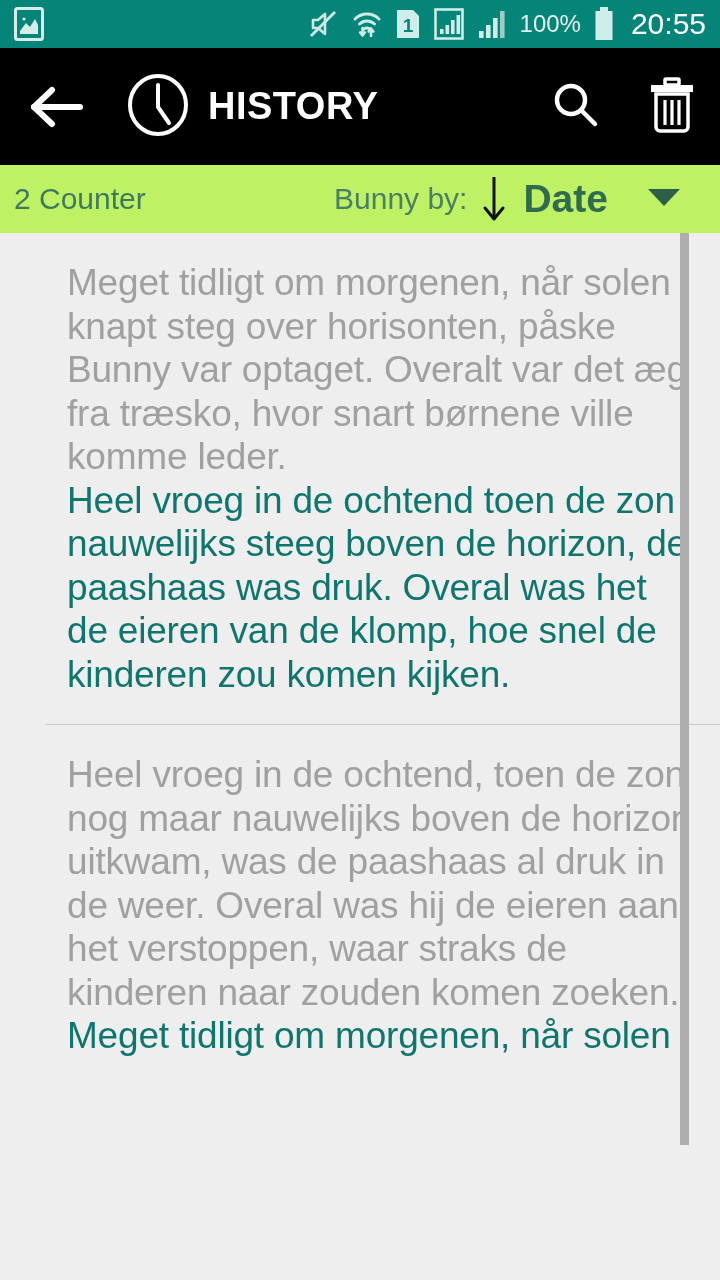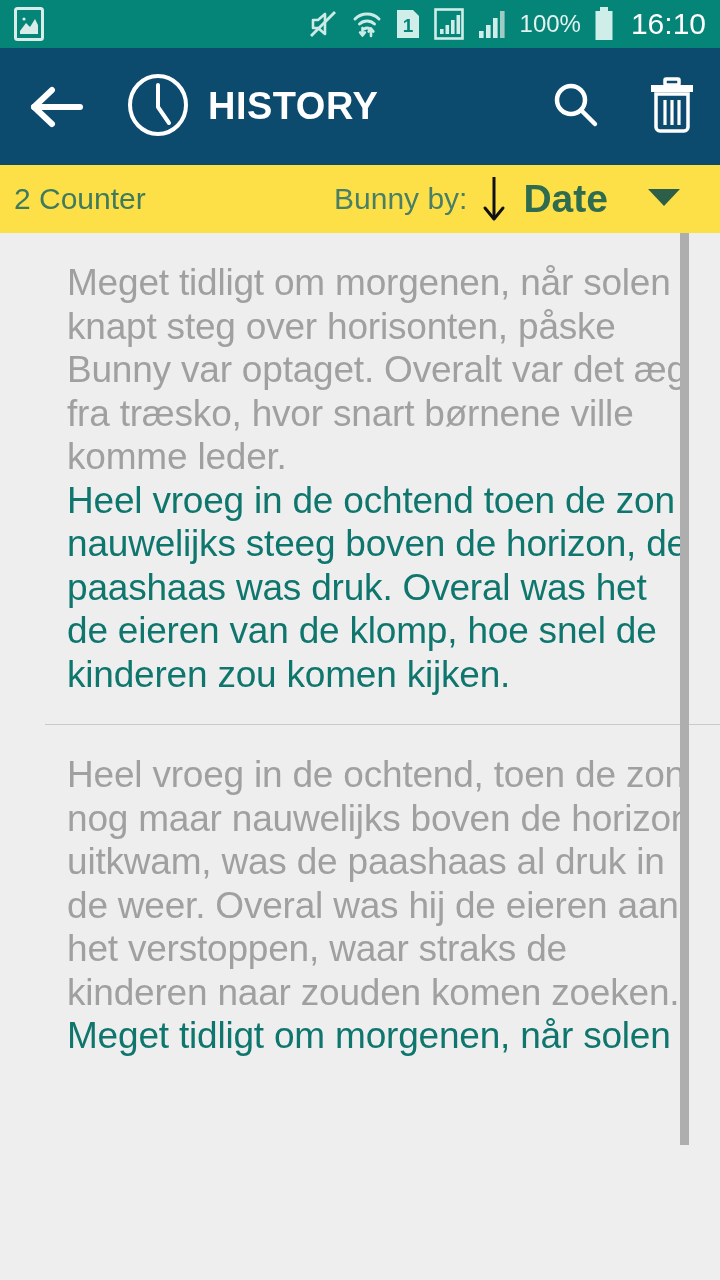--- a/index.html
+++ b/index.html
@@ -34,21 +34,21 @@
     color:#dff1ee; font-size:27px; font-weight:400; letter-spacing:0px;
     line-height:1;
   }
   .sb-pct{ color:#e3f2ef; font-size:24px; }
   .sb-clock{ color:#ffffff; font-size:30px; margin-left:4px; }
 
   
   .action-bar{
     position:absolute; top:48px; left:0;
     width:720px; height:117px;
-    background:#0c4a6e;
+    background:#000000;
     display:flex; align-items:center;
   }
   .back-btn{
     width:112px; height:117px;
     display:flex; align-items:center; justify-content:center;
   }
   .title-group{
     display:flex; align-items:center; gap:18px;
     margin-left:14px;
   }
@@ -63,21 +63,21 @@
   }
   .bar-btn{
     width:96px; height:117px;
     display:flex; align-items:center; justify-content:center;
   }
 
   
   .sort-bar{
     position:absolute; top:165px; left:0;
     width:720px; height:68px;
-    background:#fde047;
+    background:#bef264;
     display:flex; align-items:center;
   }
   .counter{
     margin-left:14px;
     color:#3f7a5e;
     font-size:30px;
     font-weight:400;
   }
   .sort-group{
     display:flex; align-items:center;
@@ -197,21 +197,21 @@
 
       <span class="sb-text sb-pct">100%</span>
 
       <span class="sb-icon">
         <svg width="20" height="34" viewBox="0 0 20 34">
           <rect x="6" y="0" width="8" height="4" fill="#cfeee9"></rect>
           <rect x="1.5" y="4" width="17" height="29" fill="#cfeee9"></rect>
         </svg>
       </span>
 
-      <span class="sb-text sb-clock">16:10</span>
+      <span class="sb-text sb-clock">20:55</span>
     </div>
   </div>
 
   <div class="action-bar">
     <div class="back-btn">
       <svg width="60" height="42" viewBox="0 0 60 42">
         <line x1="8" y1="21" x2="54" y2="21" stroke="#ffffff" stroke-width="6" stroke-linecap="round"></line>
         <polyline points="26,4 8,21 26,38" fill="none" stroke="#ffffff" stroke-width="6" stroke-linecap="round" stroke-linejoin="round"></polyline>
       </svg>
     </div>

